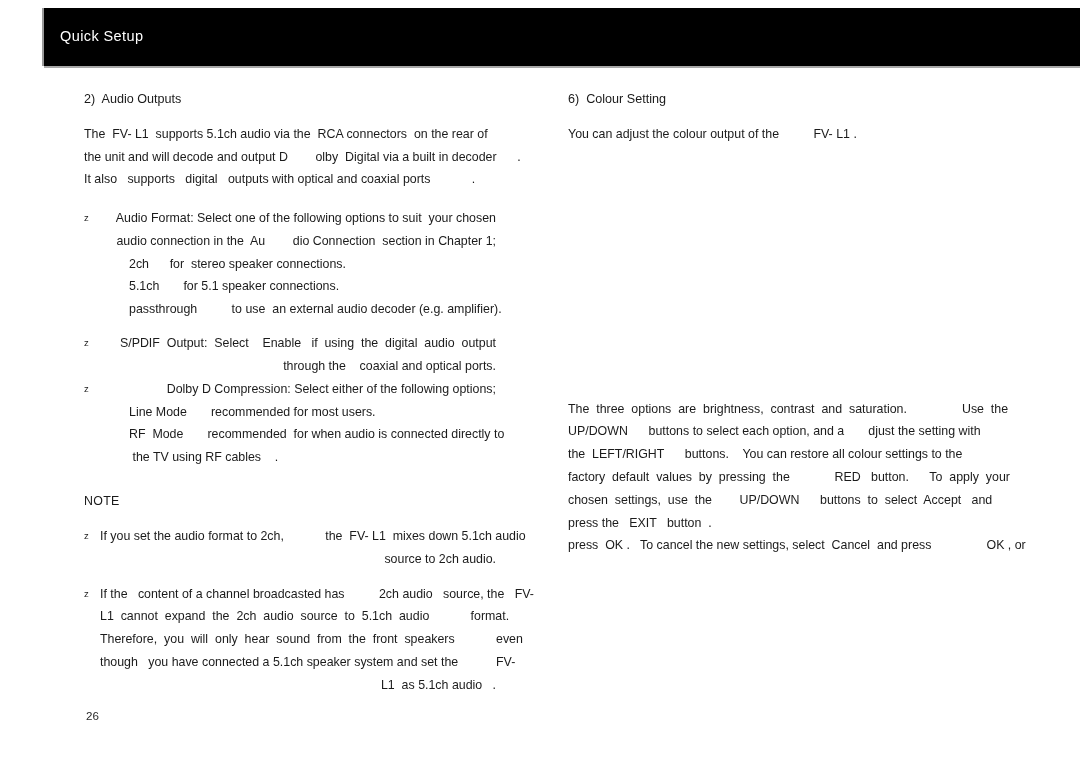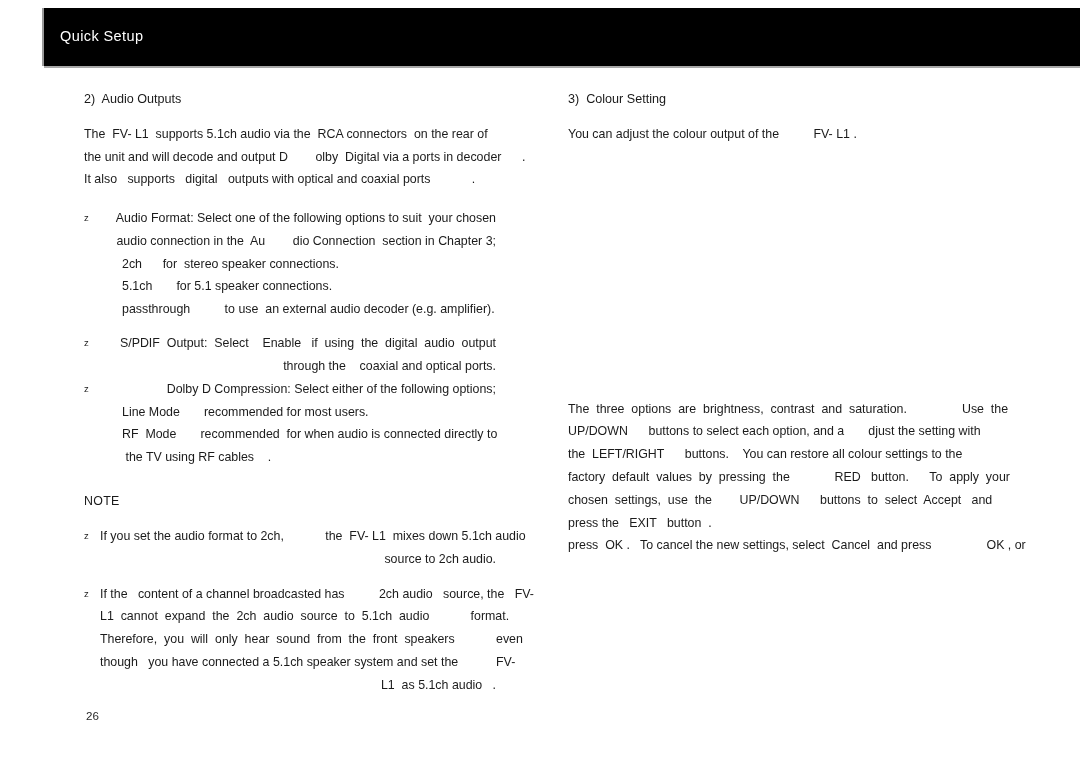--- a/index.html
+++ b/index.html
@@ -82,21 +82,21 @@
     left: 0;
     top: 0;
     font-size: 9.5px;
     line-height: 22.8px;
     color: #1b1b1b;
   }
   .bullet-row .line { white-space: pre; text-align: right; }
 
   
   .sub-list { padding-left: 38px; }
-  .sub-list .line { line-height: 22.5px; }
+  .sub-list .line { line-height: 22.5px; margin-left: 7px; }
 
   .note-head {
     font-size: 12.4px;
     line-height: 22.8px;
     letter-spacing: 0.3px;
   }
 
   
   .figure-placeholder {
     width: 412px;
@@ -123,30 +123,30 @@
   <div class="col col-left">
 
     <div class="gap-lg"></div>
 
     <div class="sec-head">2)  Audio Outputs</div>
 
     <div class="gap-sm"></div>
 
     <div>
       <div class="line">The  FV- L1  supports 5.1ch audio via the  RCA connectors  on the rear of</div>
-      <div class="line">the unit and will decode and output D        olby  Digital via a ports in decoder      .</div>
+      <div class="line">the unit and will decode and output D        olby  Digital via a built in decoder      .</div>
       <div class="line">It also   supports   digital   outputs with optical and coaxial ports            .</div>
     </div>
 
     <div class="gap-md"></div>
 
     <div class="bullet-row">
       <span class="bullet-mark">z</span>
       <div class="line">Audio Format: Select one of the following options to suit  your chosen</div>
-      <div class="line">audio connection in the  Au        dio Connection  section in Chapter 3;</div>
+      <div class="line">audio connection in the  Au        dio Connection  section in Chapter 1;</div>
     </div>
     <div class="sub-list">
       <div class="line">2ch      for  stereo speaker connections.</div>
       <div class="line">5.1ch       for 5.1 speaker connections.</div>
       <div class="line">passthrough          to use  an external audio decoder (e.g. amplifier).</div>
     </div>
 
     <div class="gap-sm"></div>
 
     <div class="bullet-row">
@@ -187,21 +187,21 @@
       <div class="line">though   you have connected a 5.1ch speaker system and set the           FV-</div>
       <div class="line">L1  as 5.1ch audio   .</div>
     </div>
 
   </div>
 
   <div class="col col-right">
 
     <div class="gap-lg"></div>
 
-    <div class="sec-head">3)  Colour Setting</div>
+    <div class="sec-head">6)  Colour Setting</div>
 
     <div class="gap-sm"></div>
 
     <div>
       <div class="line">You can adjust the colour output of the          FV- L1 .</div>
     </div>
 
     <div class="figure-placeholder"></div>
 
     <div>

